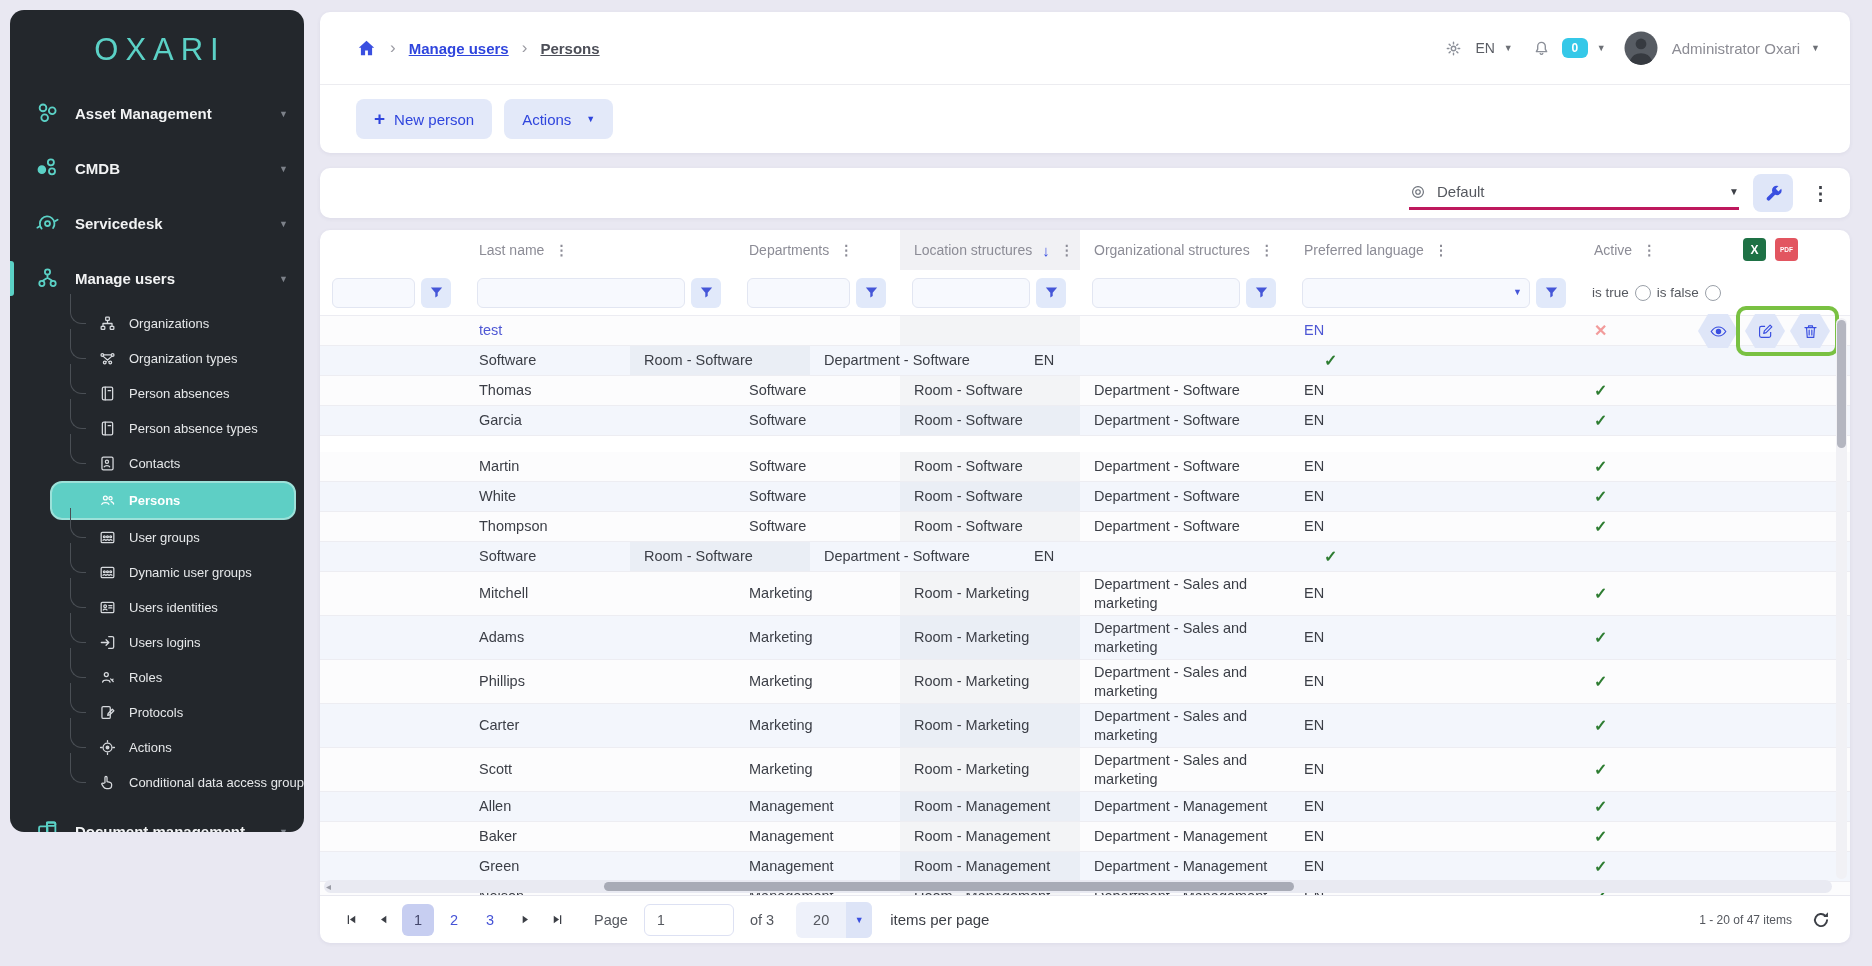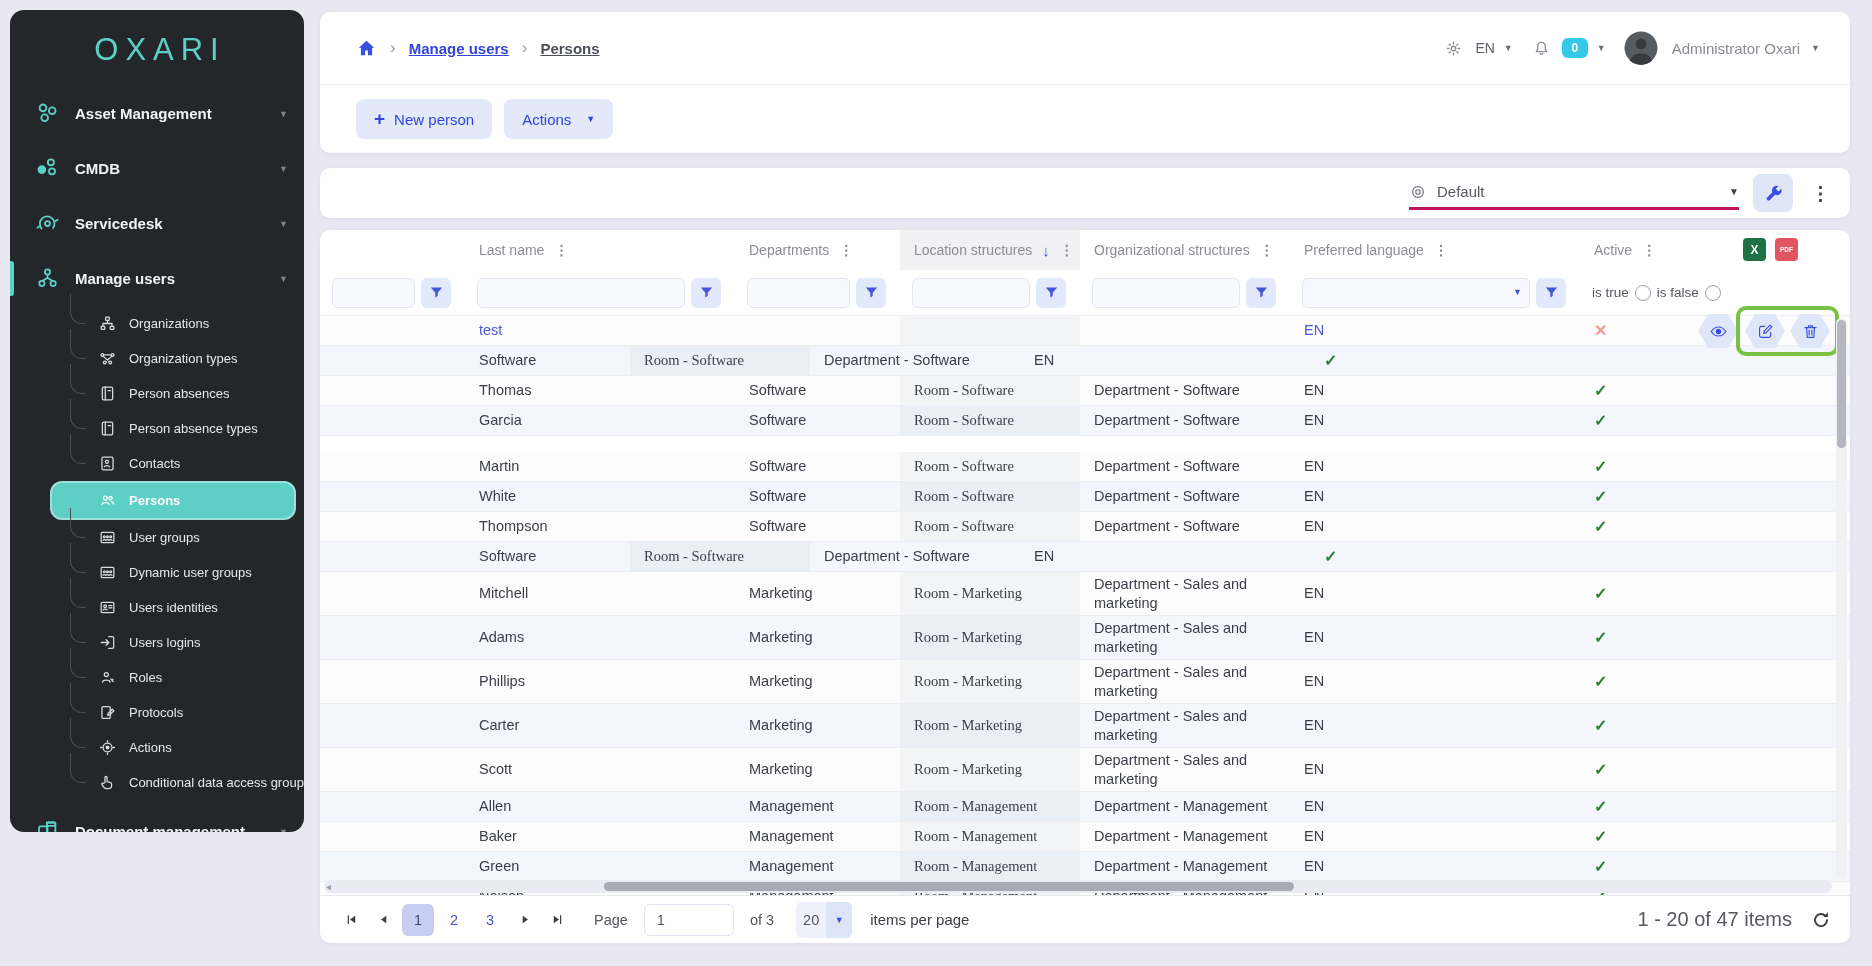--- a/index.html
+++ b/index.html
@@ -106,21 +106,21 @@
   .xls { width:23px; height:23px; background:#1e7145; color:#fff; border-radius:4px;
     font-size:12px; font-weight:700; display:flex; align-items:center; justify-content:center; cursor:pointer; }
   .pdf { width:23px; height:23px; background:#e25560; color:#fff; border-radius:4px;
     font-size:6.5px; font-weight:700; display:flex; align-items:center; justify-content:center; cursor:pointer; }
 
   .tbody { position:absolute; top:86px; left:0; right:0; bottom:48px; overflow:hidden; }
   .trow { display:flex; border-bottom:1px solid #ededf2; background:#fcfcfd; }
   .trow.alt { background:#f3f6fc; }
   .tcell { padding:0 10px 0 14px; font-size:14.5px; color:#3b3e46; display:flex;
     align-items:center; flex:none; line-height:1.25; }
-  .tcell.sorted { background:rgba(99,102,130,0.055);font-family:Liberation Serif, serif; }
+  .tcell.sorted { background:rgba(99,102,130,0.055); }
   .trow .link { color:#4e57d4; }
   .check { color:#2e7d32; font-size:16px; font-weight:700; }
   .cross { color:#f29b9b; font-size:16px; font-weight:700; }
 
   .row-actions { position:absolute; top:84px; right:18px; display:flex; align-items:center; gap:5px; }
   .hexbtn { width:40px; height:34px; background:#dfe6f8; display:flex; align-items:center;
     justify-content:center; cursor:pointer;
     clip-path:polygon(25% 0%,75% 0%,100% 50%,75% 100%,25% 100%,0% 50%); }
   .hexbtn svg { width:19px; height:19px; color:#3a4fe0; }
   .hl-group { position:relative; display:flex; gap:5px; padding:0 2px; }
@@ -144,26 +144,26 @@
   .pg-ico svg { width:15px; height:15px; color:#3c3f46; }
   .pg-num { min-width:32px; height:32px; display:flex; align-items:center; justify-content:center;
     color:#4553d6; font-size:14.5px; border-radius:6px; cursor:pointer; }
   .pg-num.cur { background:#c7cef1; color:#43466b; }
   .pg-label { color:#55585f; font-size:14.5px; margin-left:18px; }
   .pg-input { width:90px; height:32px; border:1px solid #dde1f3; border-radius:6px;
     background:#fff; font-family:inherit; font-size:14px; color:#55585f; padding:0 12px; margin:0 10px; }
   .pg-of { color:#55585f; font-size:14.5px; margin-right:16px; }
   .pg-size { height:36px; background:#eef1fa; border-radius:6px; display:flex; align-items:stretch;
     overflow:hidden; cursor:pointer; margin-right:12px; }
-  .pg-size .val { display:flex; align-items:center; padding:0 7px; color:#55585f; font-size:14.5px; }
+  .pg-size .val { display:flex; align-items:center; padding:0 17px; color:#55585f; font-size:14.5px; }
   .pg-size .dd { width:26px; background:#dde4f7; display:flex; align-items:center;
     justify-content:center; color:#3a4fe0; font-size:9px; }
   .pg-ipp { color:#3c3f46; font-size:15px; }
   .pg-right { margin-left:auto; display:flex; align-items:center; gap:18px; }
-  .pg-range { color:#55585f; font-size:20px; }
+  .pg-range { color:#55585f; font-size:12px; }
   .pg-refresh { width:22px; height:22px; display:flex; cursor:pointer; }
   .pg-refresh svg { width:100%; height:100%; color:#3c3f46; }
 </style>
 </head>
 <body>
 
 <aside class="sidebar">
   <div class="logo">OXARI</div>
   <nav id="side-nav">
       <div class="side-item">

